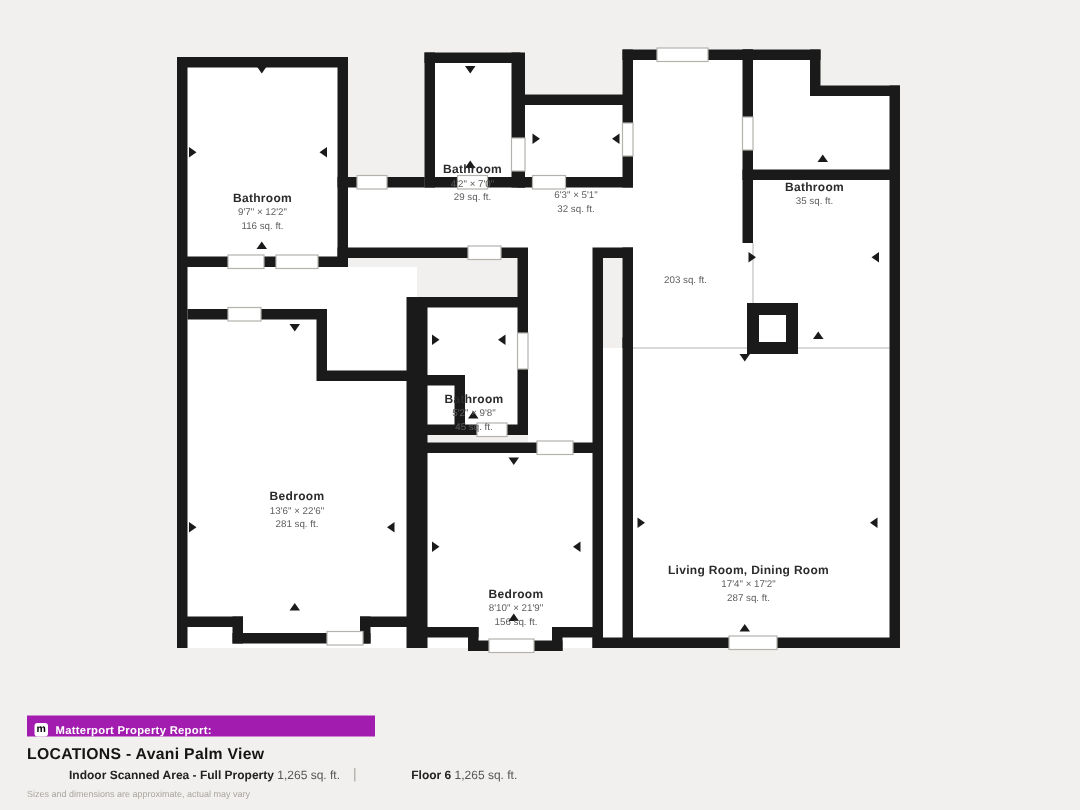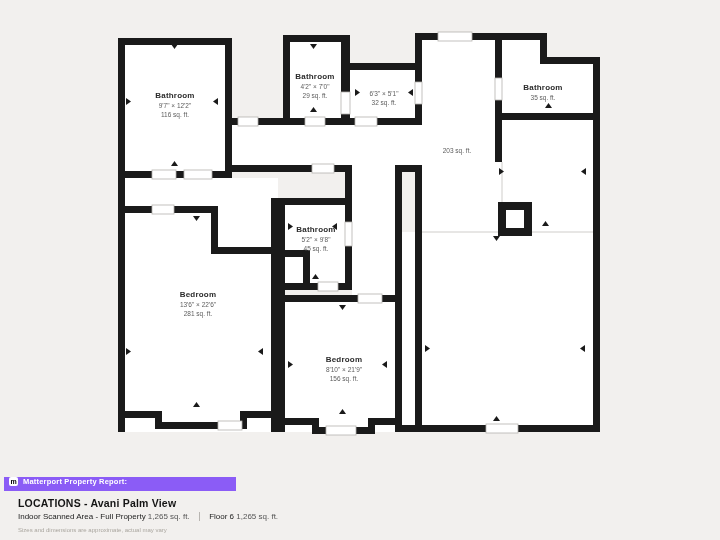--- a/index.html
+++ b/index.html
@@ -9,41 +9,41 @@
     font-family:"Liberation Sans", sans-serif;
   }
   svg{position:absolute;left:0;top:0;}
   .f{fill:#ffffff;}
   .w{fill:#1a1a1a;}
   .d{fill:#ffffff;stroke:#b5b2ae;stroke-width:0.8;}
   .tl{stroke:#cfcdca;stroke-width:1;}
   .ar{fill:#1a1a1a;}
   .room-label{
     position:absolute;width:170px;text-align:center;
-    transform:translate(-50%,-50%);pointer-events:none;
+    transform:translate(-50%,-50%);pointer-events:none;margin-top:37px;
   }
   .rname{font-size:8px;font-weight:bold;color:#2b2b2b;line-height:11px;letter-spacing:0.2px;}
   .rsub{font-size:6.5px;color:#5d5d5d;line-height:9px;}
   .rname:empty,.rsub:empty{display:none;}
   .report-bar{
-    position:absolute;left:4px;top:477px;width:232px;height:14px;
-    background:#8b5cf6;display:flex;align-items:flex-start;gap:5px;
+    position:absolute;left:18px;top:477px;width:232px;height:14px;
+    background:#a21caf;display:flex;align-items:flex-end;gap:5px;
     padding:0 5px;box-sizing:border-box;
   }
   .logo{
     width:9px;height:9px;background:#ffffff;border-radius:2px;flex:0 0 auto;
     color:#000;font-size:7px;font-weight:bold;line-height:9px;text-align:center;
   }
   .report-text{color:#ffffff;font-size:7.5px;font-weight:bold;letter-spacing:0.2px;white-space:nowrap;}
   .locations-title{
     position:absolute;left:18px;top:497px;
     font-size:10.5px;font-weight:bold;color:#141414;letter-spacing:0.2px;
   }
   .info-line{position:absolute;left:18px;top:512px;font-size:8px;color:#3a3a3a;white-space:nowrap;}
-  .info-line .lbl{font-weight:normal;color:#222;}
+  .info-line .lbl{font-weight:bold;color:#222;margin-left:28px;}
   .info-line .val{color:#555;}
   .divider{
     display:inline-block;border-left:1px solid #b8b5b1;height:9px;
     margin:0 7px;vertical-align:middle;
   }
   .disclaimer{position:absolute;left:18px;top:527px;font-size:6px;color:#aaa69f;}
 </style>
 </head>
 <body>
 
@@ -223,20 +223,25 @@
   <div class="room-label" style="left:198px;top:303px">
     <div class="rname">Bedroom</div>
     <div class="rsub">13'6" × 22'6"</div>
     <div class="rsub">281 sq. ft.</div>
   </div>
   <div class="room-label" style="left:344px;top:368px">
     <div class="rname">Bedroom</div>
     <div class="rsub">8'10" × 21'9"</div>
     <div class="rsub">156 sq. ft.</div>
   </div>
+  <div class="room-label" style="left:499px;top:352px">
+    <div class="rname">Living Room, Dining Room</div>
+    <div class="rsub">17'4" × 17'2"</div>
+    <div class="rsub">287 sq. ft.</div>
+  </div>
 
   <div class="report-bar">
     <span class="logo">m</span>
     <span class="report-text">Matterport Property Report:</span>
   </div>
   <div class="locations-title">LOCATIONS - Avani Palm View</div>
   <div class="info-line">
     <span class="lbl">Indoor Scanned Area - Full Property</span>
     <span class="val">1,265 sq. ft.</span>
     <span class="divider"></span>

